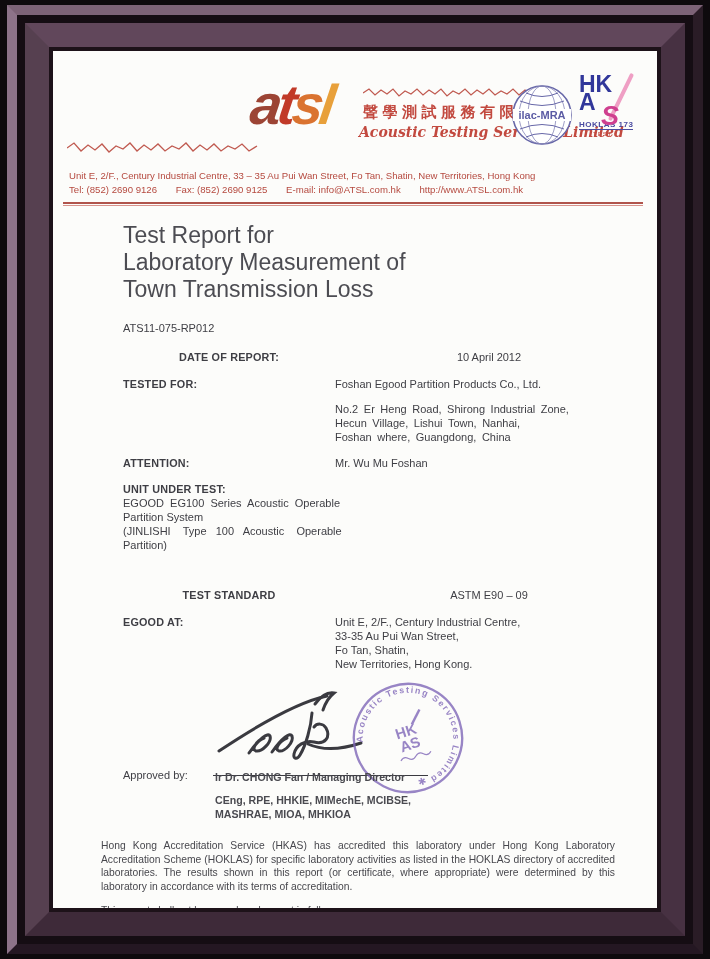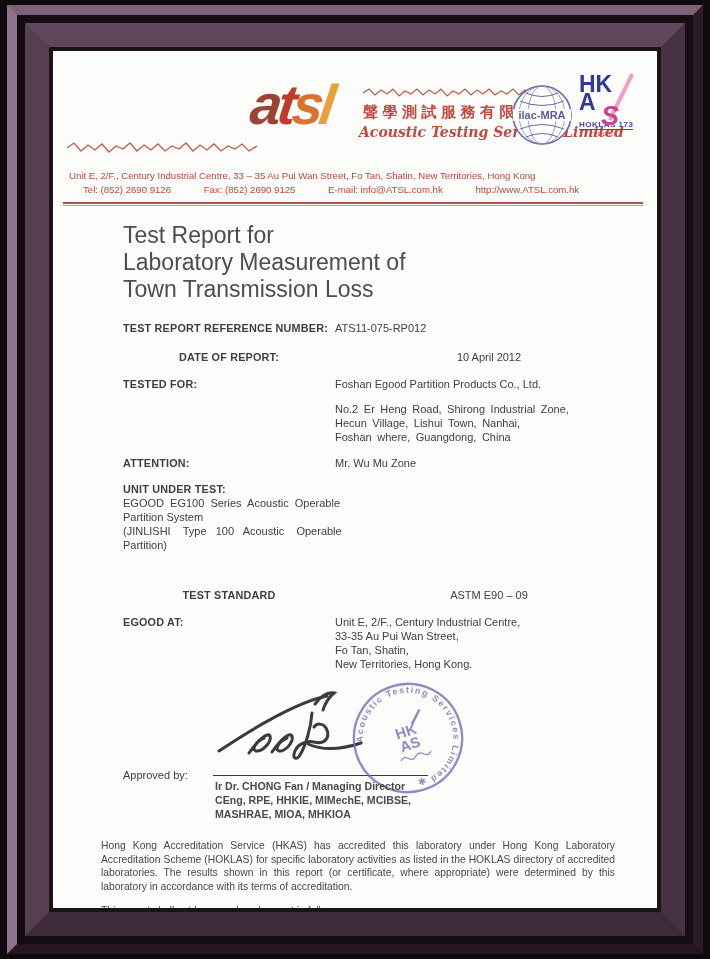--- a/index.html
+++ b/index.html
@@ -29,42 +29,42 @@
   .hkas        { position:absolute; left:516px; top:0; width:66px; text-align:left; }
   .hkas-row    { font-weight:bold; font-size:23px; line-height:18px; letter-spacing:0;
                  color:#31379a; position:relative; }
   .hkas-s      { position:absolute; left:22px; top:14px; font-size:27px; font-style:italic; color:#cf3f8f; }
   .hkas-brush  { position:absolute; left:40px; top:-4px; width:4px; height:52px;
                  background:#ef9fc4; transform:rotate(26deg); border-radius:2px; }
   .hoklas      { margin-top:9px; font-size:8px; font-weight:bold; color:#4a4ba0;
                  border-bottom:1px solid #4a4ba0; display:inline-block; letter-spacing:.5px; }
   .hoklas-test { font-size:6px; color:#c24a42; letter-spacing:1px; margin-left:14px; }
   .addr        { margin-left:6px; font-size:9.6px; color:#b5493f; line-height:1.5; }
-  .contact span{ margin-right:16px;margin-left:14px; }
+  .contact span{ margin-right:16px; }
   .rule        { margin-top:4px; border-top:2px solid #b0544c; border-bottom:1px solid #d8948d; height:4px; }
 
   
   .title       { margin:16px 0 0 60px; font-size:23px; font-weight:normal; color:#4c4c52; line-height:1.18; }
 
   
   .fields      { margin:18px 0 0 60px; }
   .frow        { display:flex; margin-bottom:11px; }
   .flabel      { width:212px; flex:none; font-size:10.8px; font-weight:bold; color:#3e3e44;
                  letter-spacing:.2px; line-height:14px; }
   .fvalue      { width:310px; font-size:11px; font-weight:normal; color:#3e3e44;
                  line-height:14px; white-space:pre; }
   .wide        { word-spacing:2.5px; }
   .mb-sm{margin-bottom:12px;} .mb-md{margin-bottom:13px;text-align:center;} .mb-lg{margin-bottom:36px;flex-direction:column;} .mb-xl{margin-bottom:15px;}
 
   
   .sig-area    { position:relative; height:148px; margin-top:14px; }
   .approved    { position:absolute; left:60px; top:84px; font-size:11px; color:#3e3e44; }
   .sig-svg     { position:absolute; left:152px; top:2px; }
   .sig-line    { position:absolute; left:150px; top:90px; width:215px; border-bottom:1.6px solid #3a3a40; }
-  .sig-name    { position:absolute; left:152px; top:95px; font-size:10.6px; font-weight:bold;
+  .sig-name    { position:absolute; left:152px; top:86px; font-size:10.6px; font-weight:bold;
                  color:#4a4a50; line-height:13.5px; white-space:pre; }
   .stamp       { position:absolute; left:286px; top:-6px; width:118px; height:118px;
                  opacity:.8; transform:rotate(-18deg); }
 
   
   .accred      { margin:6px 28px 0 38px; font-size:10.3px; color:#47474d; line-height:13.6px;
                  text-align:justify; }
   .repro       { margin:11px 28px 0 38px; font-size:10.3px; color:#47474d; }
 </style>
 </head>
@@ -121,40 +121,39 @@
   <div class="rule"></div>
 
   <div class="title">
     <div>Test Report for</div>
     <div>Laboratory Measurement of</div>
     <div>Town Transmission Loss</div>
   </div>
 
   <div class="fields">
     <div class="frow mb-xl">
-      <div class="flabel">TEST REPORT REFERENCE NUMBER:</div>
       <div class="fvalue">ATS11-075-RP012</div>
     </div>
     <div class="frow mb-md">
       <div class="flabel">DATE OF REPORT:</div>
       <div class="fvalue">10 April 2012</div>
     </div>
     <div class="frow">
       <div class="flabel">TESTED FOR:</div>
       <div class="fvalue">Foshan Egood Partition Products Co., Ltd.</div>
     </div>
     <div class="frow mb-sm">
       <div class="flabel"></div>
       <div class="fvalue wide">No.2 Er Heng Road, Shirong Industrial Zone,
 Hecun Village, Lishui Town, Nanhai,
 Foshan where, Guangdong, China</div>
     </div>
     <div class="frow mb-sm">
       <div class="flabel">ATTENTION:</div>
-      <div class="fvalue">Mr. Wu Mu Zone</div>
+      <div class="fvalue">Mr. Wu Mu Foshan</div>
     </div>
     <div class="frow mb-lg">
       <div class="flabel">UNIT UNDER TEST:</div>
       <div class="fvalue">EGOOD  EG100  Series  Acoustic  Operable
 Partition System
 (JINLISHI    Type   100   Acoustic    Operable
 Partition)</div>
     </div>
     <div class="frow mb-md">
       <div class="flabel">TEST STANDARD</div>

